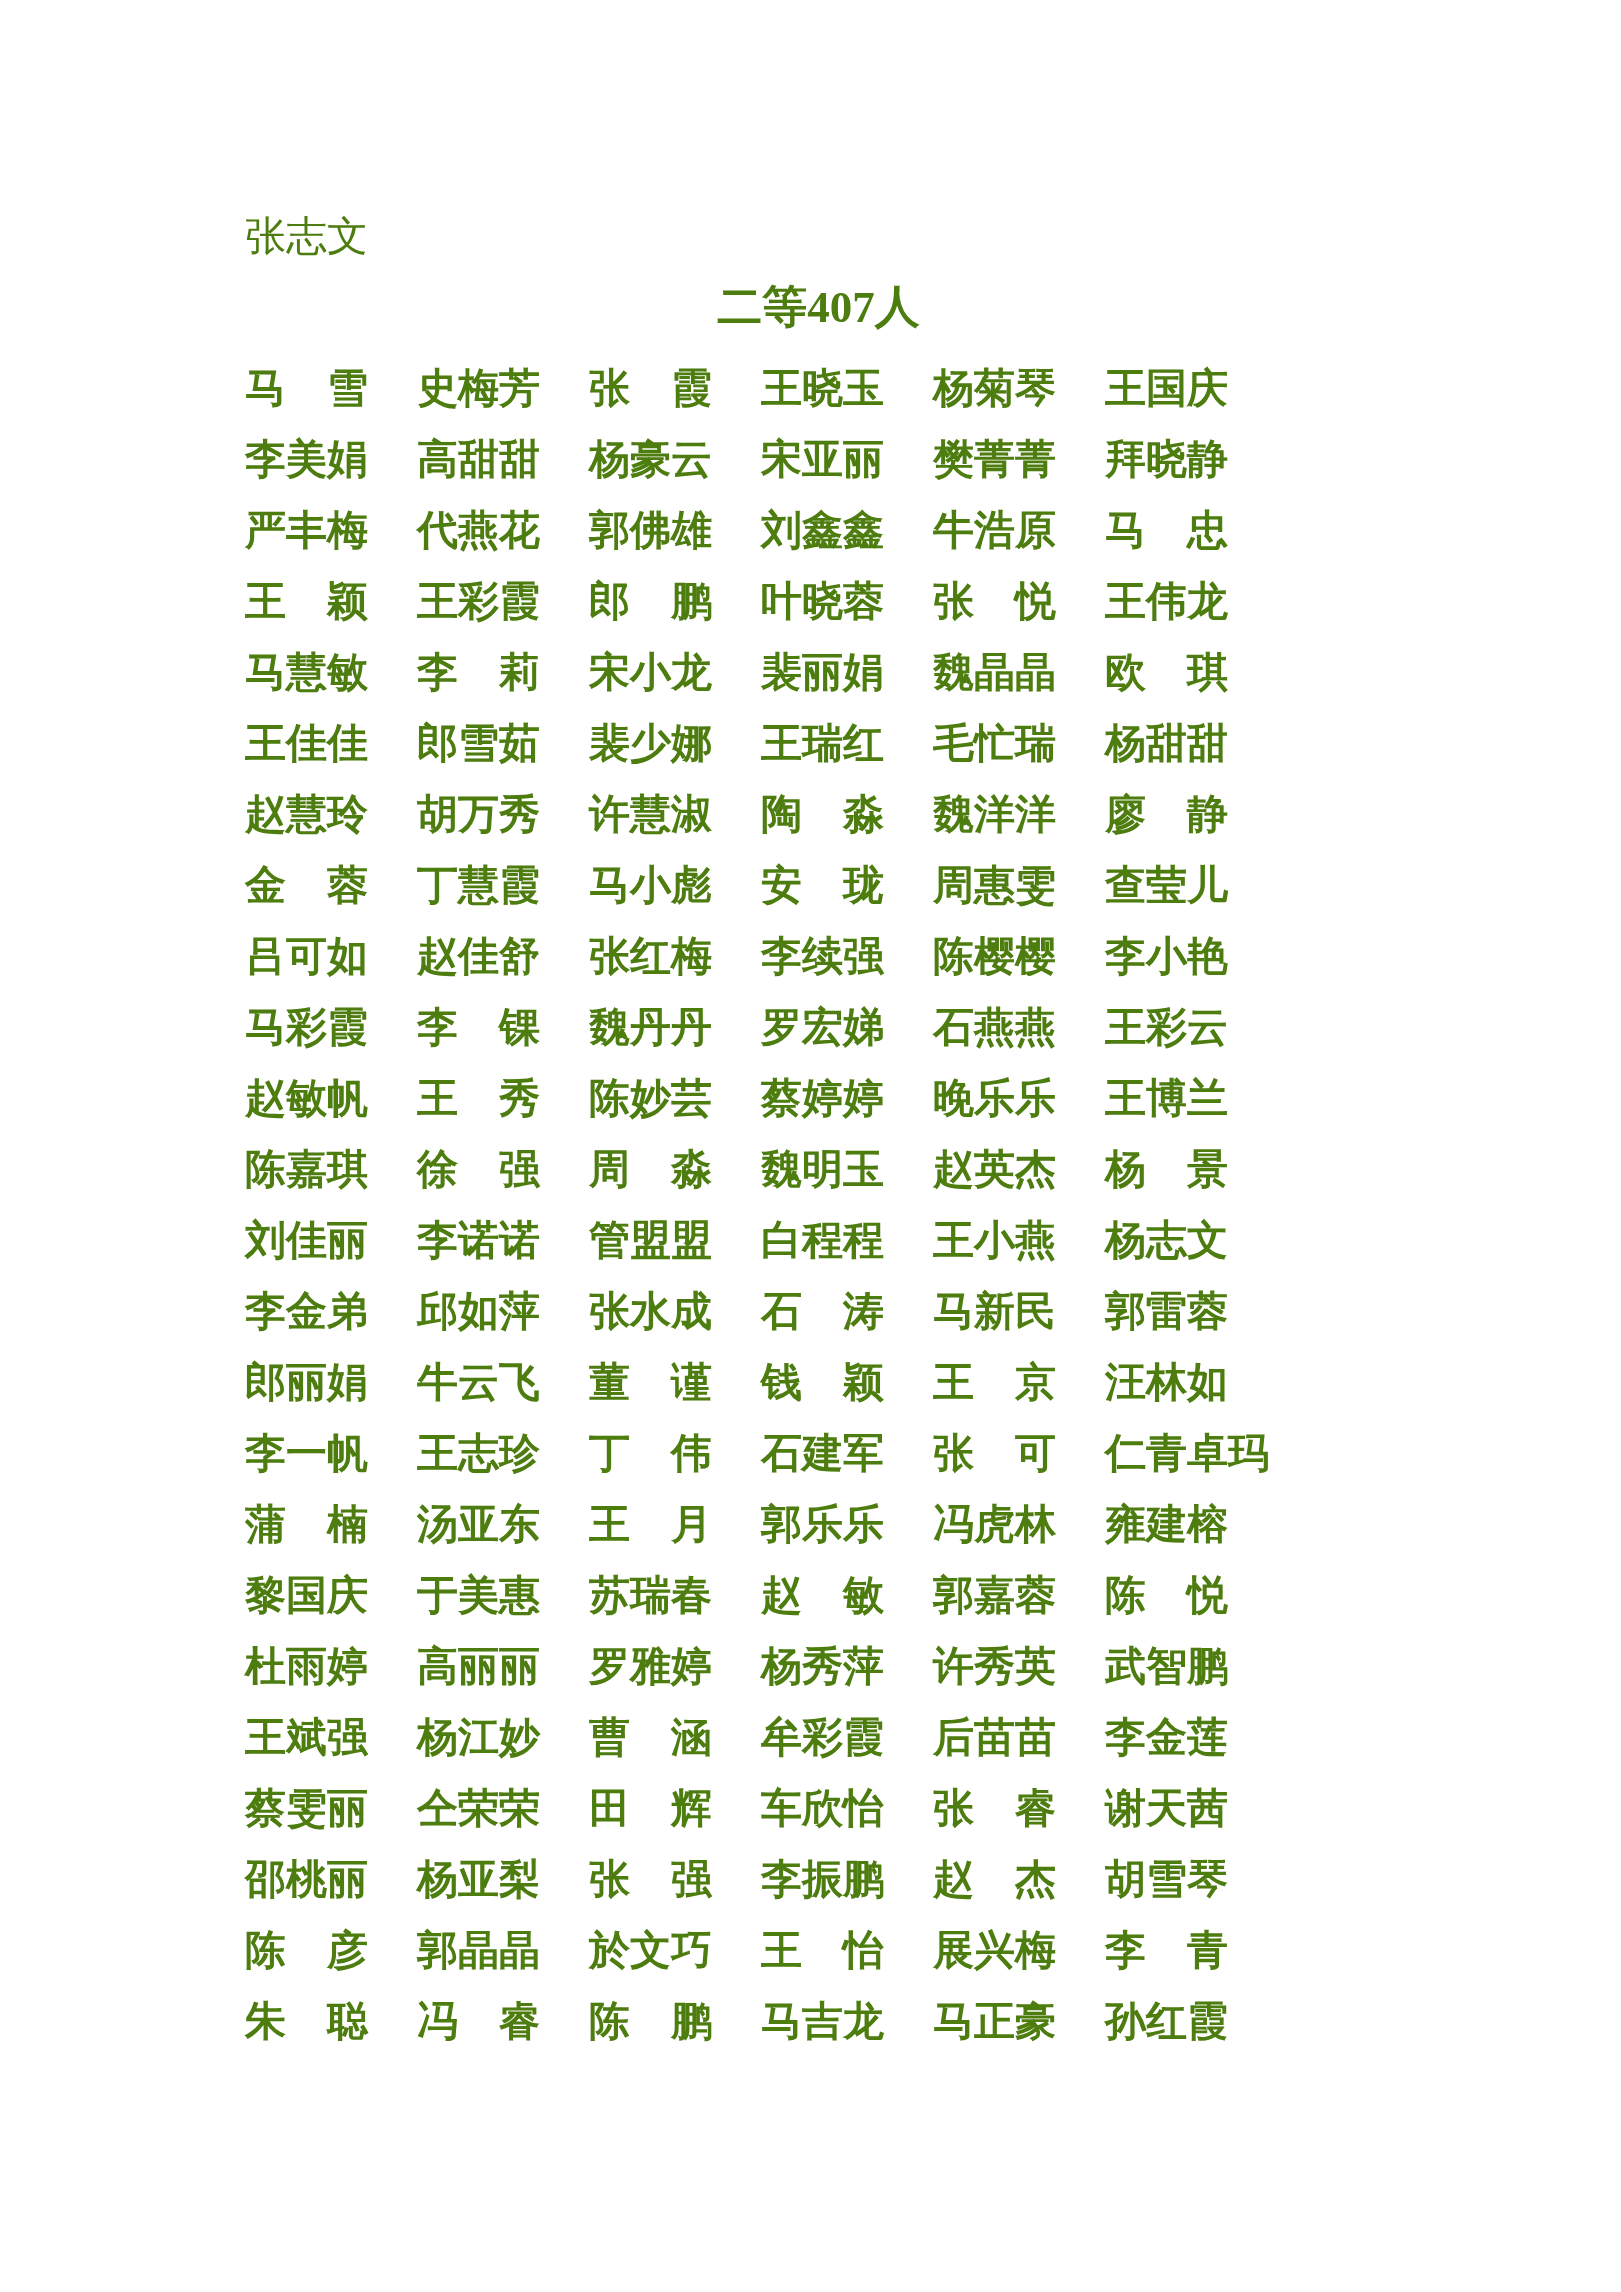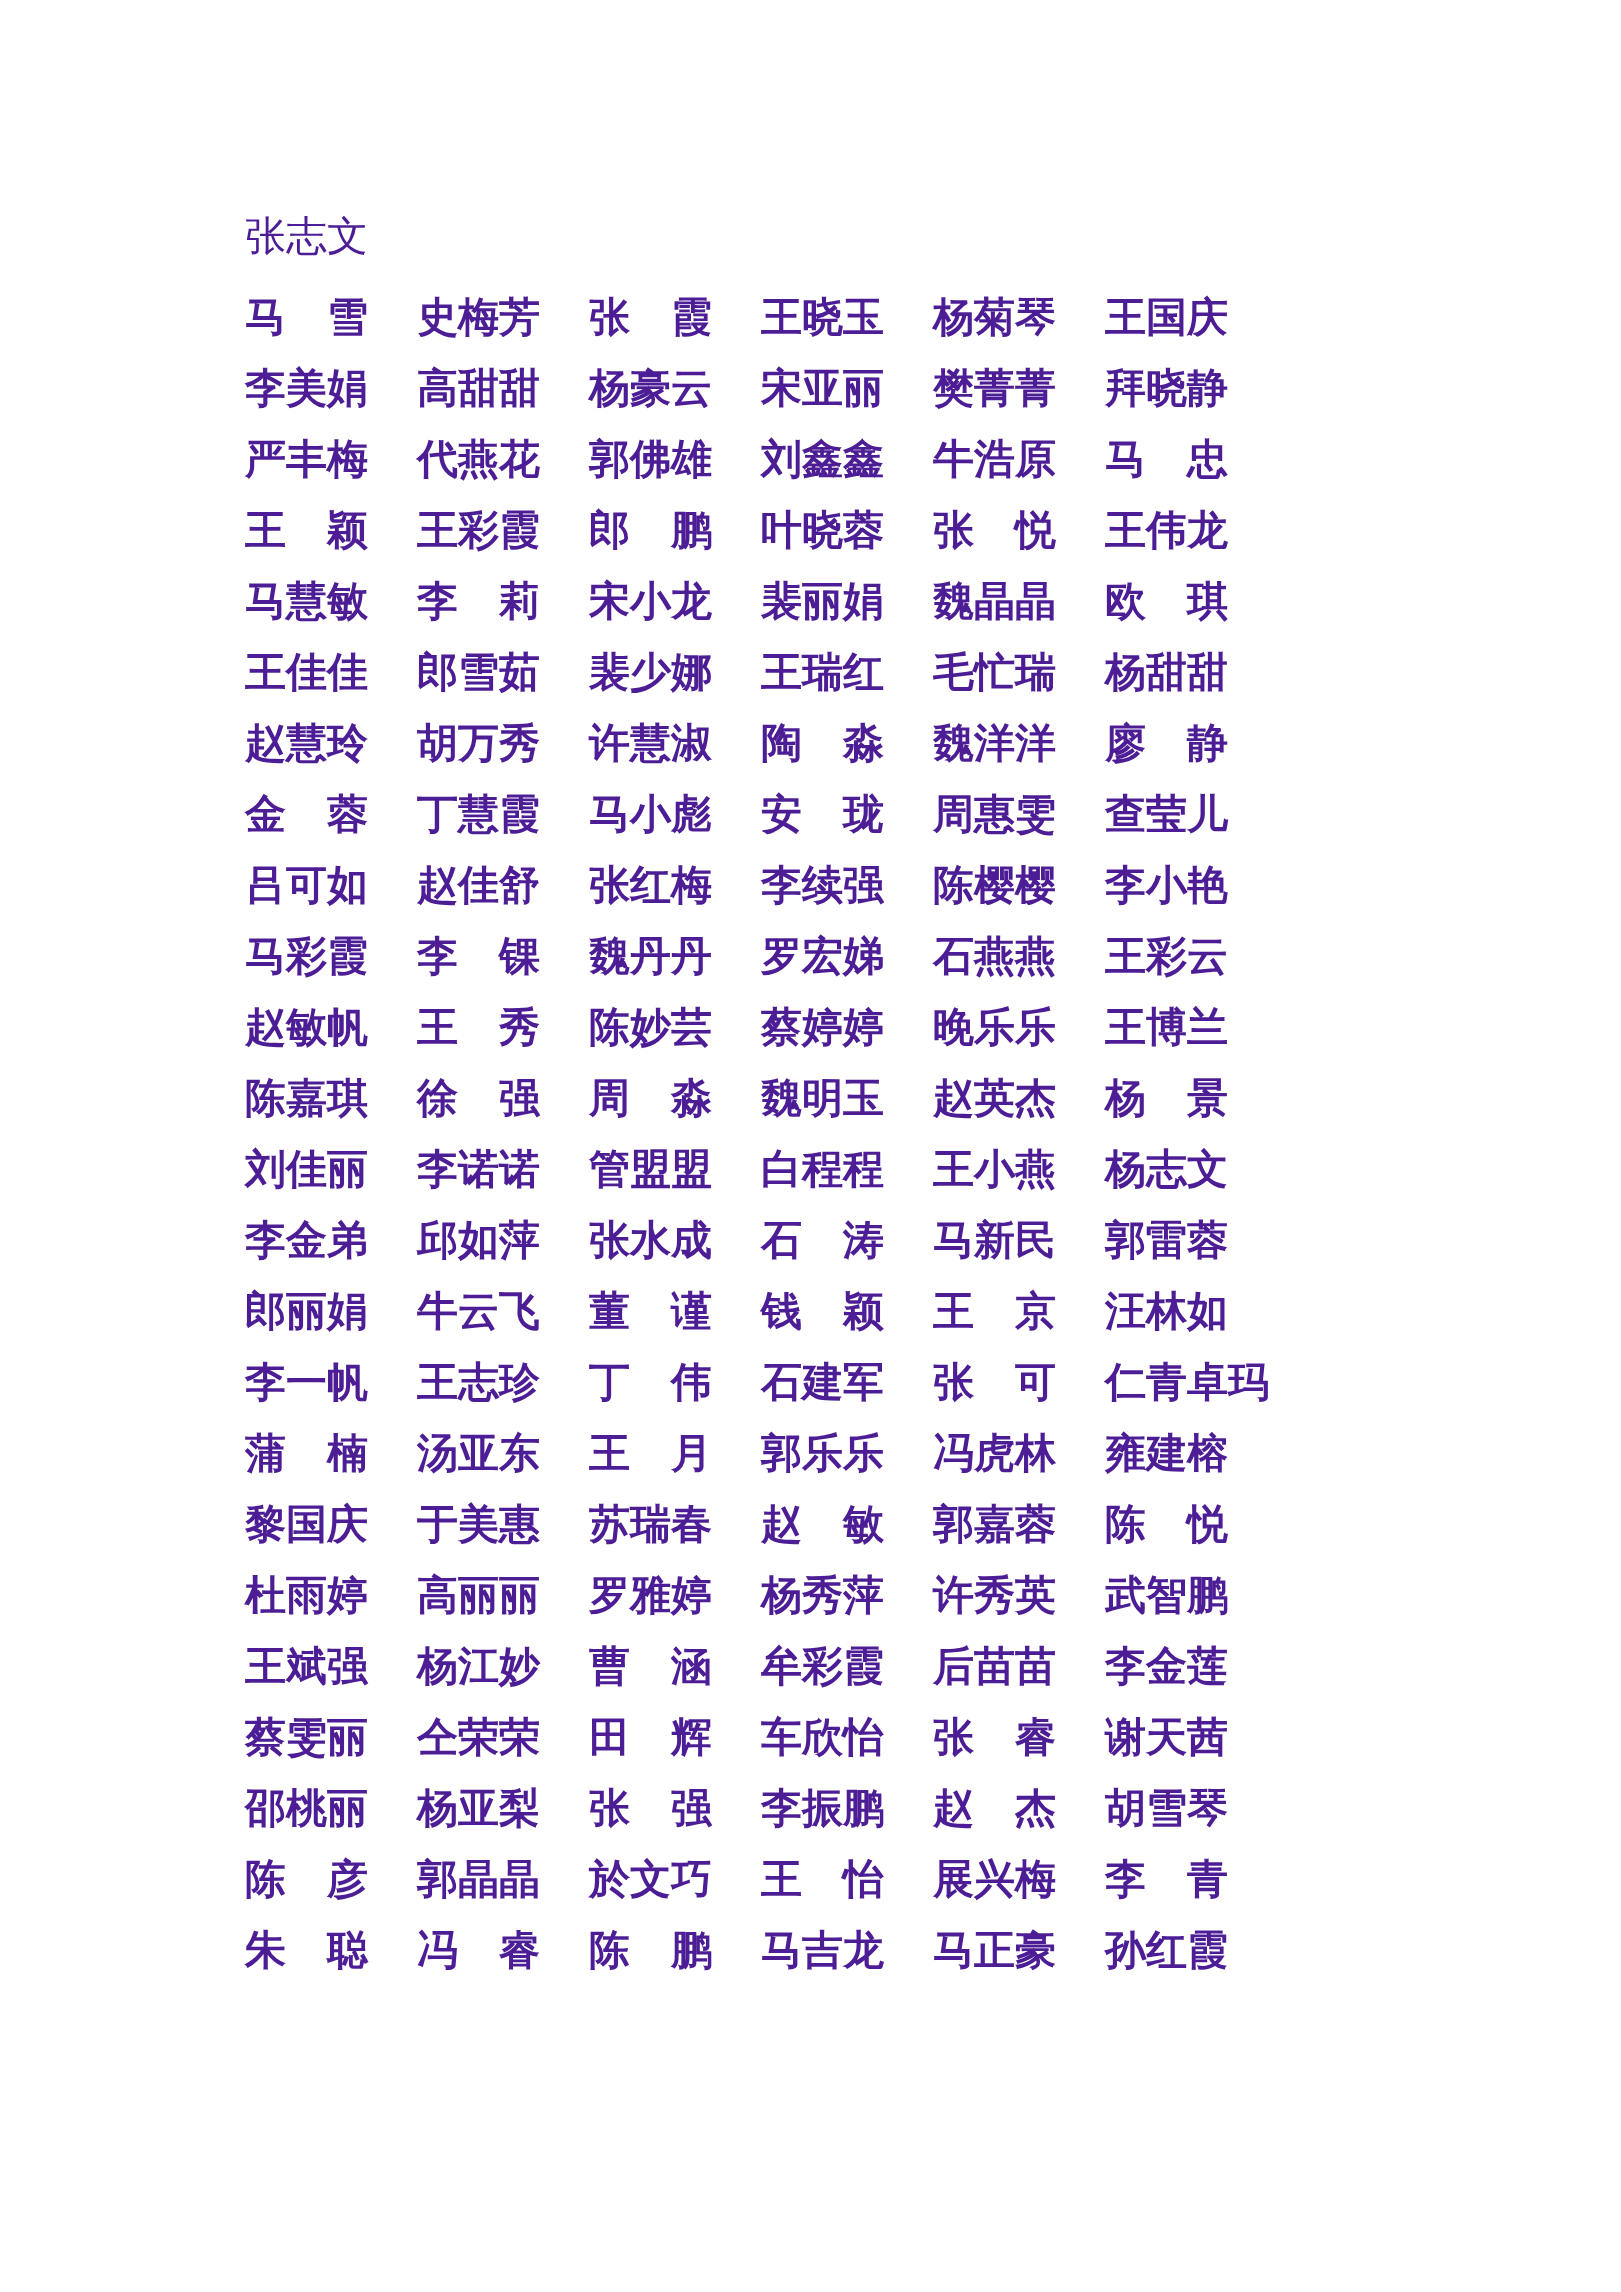--- a/index.html
+++ b/index.html
@@ -6,21 +6,21 @@
     margin: 0;
     padding: 0;
     background: #ffffff;
   }
   .page {
     position: relative;
     width: 1621px;
     height: 2293px;
     background: #ffffff;
     font-family: "Liberation Serif", "DejaVu Serif", serif;
-    color: #4c1d95;
+    color: #4d7c0f;
     overflow: hidden;
   }
   .content {
     position: absolute;
     left: 245px;
     top: 201px;
     width: 1147px;
   }
   .leading-name {
     font-size: 41px;
@@ -49,20 +49,21 @@
     white-space: nowrap;
     overflow: visible;
   }
 </style>
 </head>
 <body>
 
 <div class="page">
   <div class="content">
     <div class="leading-name">张志文</div>
+    <div class="heading">二等407人</div>
     <div class="names-grid">
         <div class="name-cell">马　雪</div>
         <div class="name-cell">史梅芳</div>
         <div class="name-cell">张　霞</div>
         <div class="name-cell">王晓玉</div>
         <div class="name-cell">杨菊琴</div>
         <div class="name-cell">王国庆</div>
         <div class="name-cell">李美娟</div>
         <div class="name-cell">高甜甜</div>
         <div class="name-cell">杨豪云</div>

